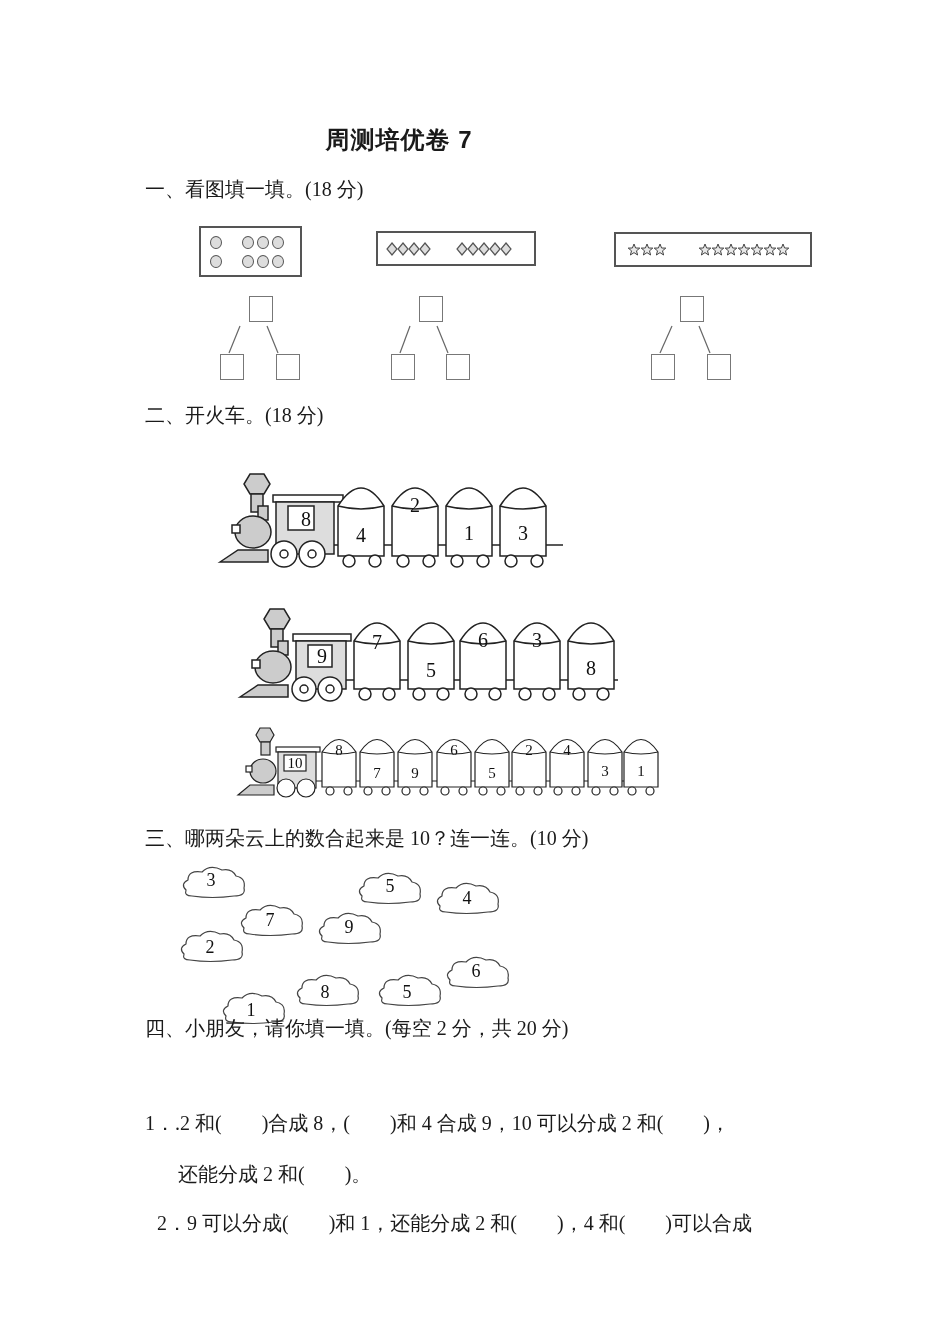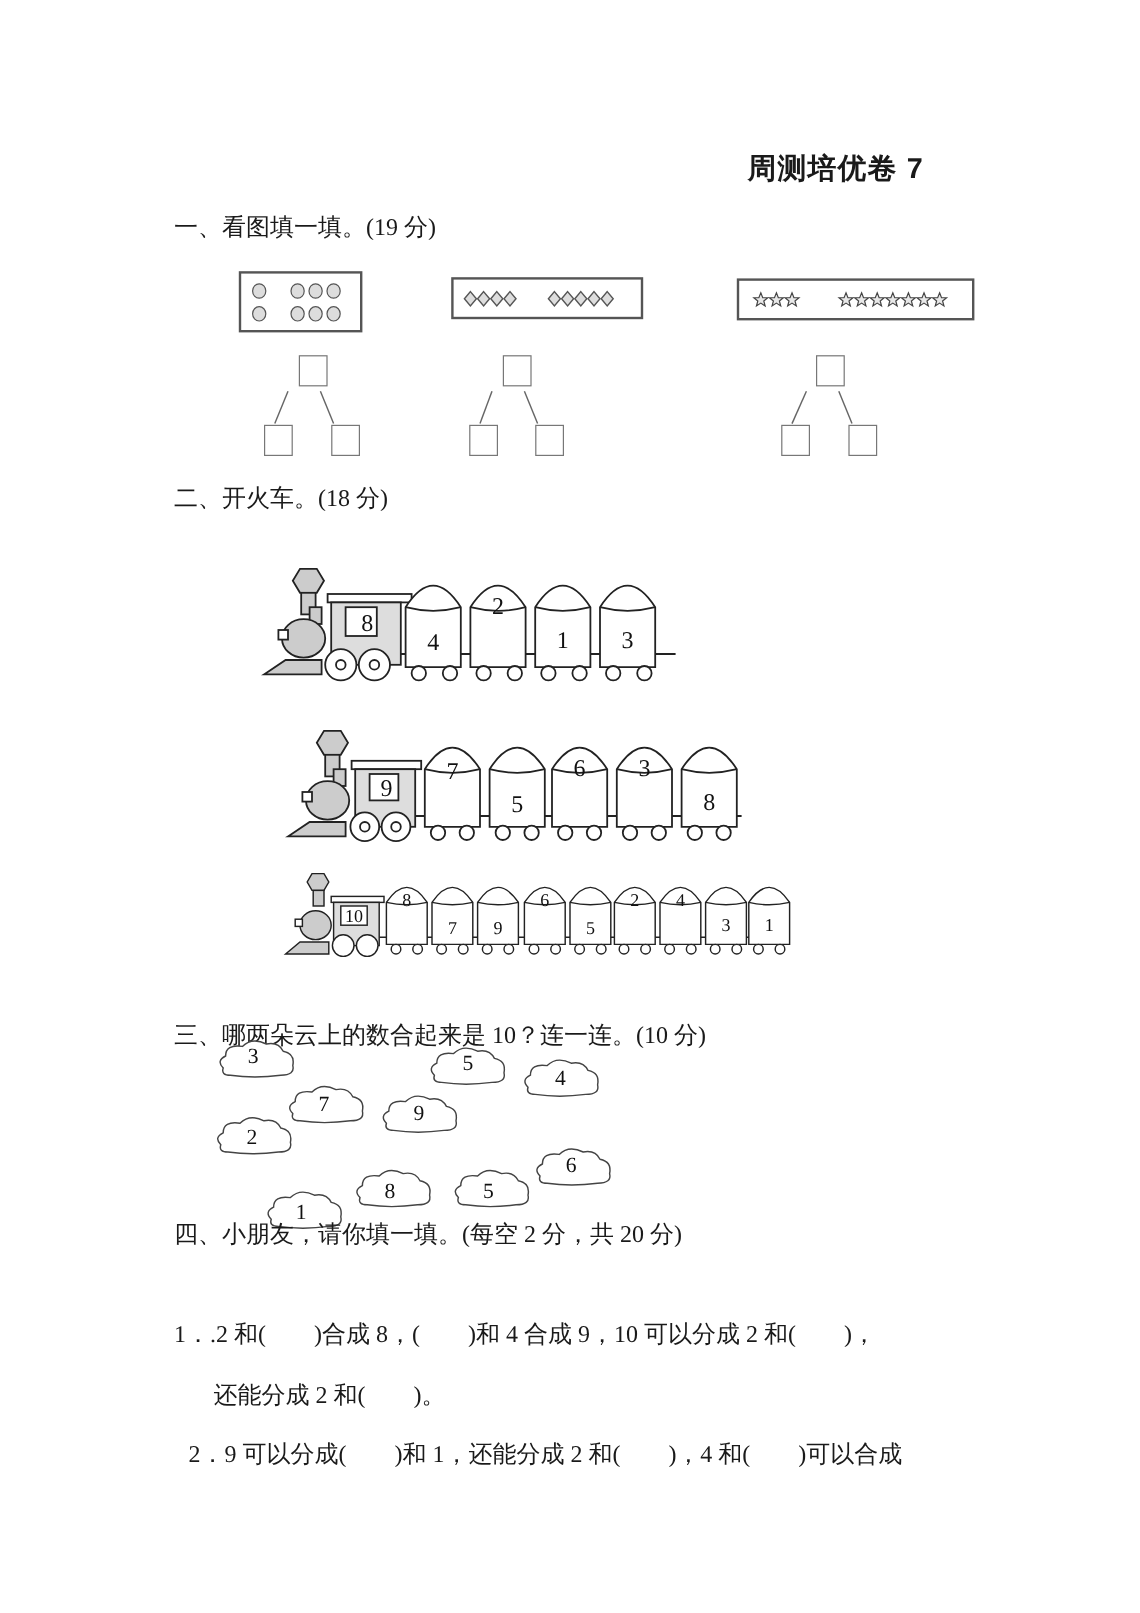--- a/index.html
+++ b/index.html
@@ -1,36 +1,36 @@
 <!DOCTYPE html>
 <html><head>
 <meta charset="utf-8">
 <style>
   html, body { margin: 0; padding: 0; background: #ffffff; }
   body { width: 950px; height: 1344px; position: relative; overflow: hidden;
          font-family: "Liberation Serif", "DejaVu Serif", serif; color: #1a1a1a; }
   .abs { position: absolute; }
-  .title { left: 4px; width: 766px; top: 124px; text-align: right;
+  .title { left: 16px; width: 766px; top: 124px; text-align: center;
            font-family: "Liberation Sans", "DejaVu Sans", sans-serif;
            font-weight: bold; font-size: 24px; letter-spacing: 1px; }
   .heading { left: 145px; font-size: 20px; white-space: nowrap; }
-  .line { font-size: 20px; white-space: nowrap; }
+  .line { font-size: 20px; white-space: nowrap; margin-top: 12px; }
   .picbox { border: 2px solid #555; background: #fff; box-sizing: border-box; }
   .sq { width: 24px; height: 26px; border: 1.5px solid #777; box-sizing: border-box; background: #fff; }
   .dot { width: 12px; height: 13px; border-radius: 50%; border: 1.5px solid #555; background: #ddd;
          box-sizing: border-box; position: absolute; }
   svg { position: absolute; overflow: visible; }
   .num { font-family: "Liberation Serif", serif; fill: #111; }
 </style>
 </head>
 <body>
 
 <div class="abs title">周测培优卷 7</div>
 
-<div class="abs heading" style="top:176px;">一、看图填一填。(19 分)</div>
+<div class="abs heading" style="top:176px;">一、看图填一填。(18 分)</div>
 
 <div class="abs picbox" style="left:199px;top:226px;width:103px;height:51px;">
   <div class="dot" style="left:9px;top:8px;"></div>
   <div class="dot" style="left:9px;top:27px;"></div>
   <div class="dot" style="left:41px;top:8px;"></div>
   <div class="dot" style="left:56px;top:8px;"></div>
   <div class="dot" style="left:71px;top:8px;"></div>
   <div class="dot" style="left:41px;top:27px;"></div>
   <div class="dot" style="left:56px;top:27px;"></div>
   <div class="dot" style="left:71px;top:27px;"></div>
@@ -247,21 +247,21 @@
   <text class="num" x="141" y="53" font-size="15" text-anchor="middle">7</text>
   <text class="num" x="179" y="53" font-size="15" text-anchor="middle">9</text>
   <text class="num" x="218" y="30" font-size="15" text-anchor="middle">6</text>
   <text class="num" x="256" y="53" font-size="15" text-anchor="middle">5</text>
   <text class="num" x="293" y="30" font-size="15" text-anchor="middle">2</text>
   <text class="num" x="331" y="30" font-size="15" text-anchor="middle">4</text>
   <text class="num" x="369" y="51" font-size="15" text-anchor="middle">3</text>
   <text class="num" x="405" y="51" font-size="15" text-anchor="middle">1</text>
 </svg>
 
-<div class="abs heading" style="top:825px;margin-top:24px;">三、哪两朵云上的数合起来是 10？连一连。(10 分)</div>
+<div class="abs heading" style="top:825px;">三、哪两朵云上的数合起来是 10？连一连。(10 分)</div>
 
 <svg style="left:0;top:0;" width="950" height="1344">
   <defs>
     <path id="cloud" d="M4 24 Q-2 18 6 14 Q6 4 20 6 Q28 -2 40 4 Q50 2 54 10 Q64 12 62 22 Q64 30 52 30 Q30 33 10 30 Q2 30 4 24 Z"></path>
   </defs>
   <g fill="#fff" stroke="#444" stroke-width="1.2">
     <use href="#cloud" x="182" y="866"></use>
     <use href="#cloud" x="358" y="872"></use>
     <use href="#cloud" x="436" y="882"></use>
     <use href="#cloud" x="240" y="904"></use>

